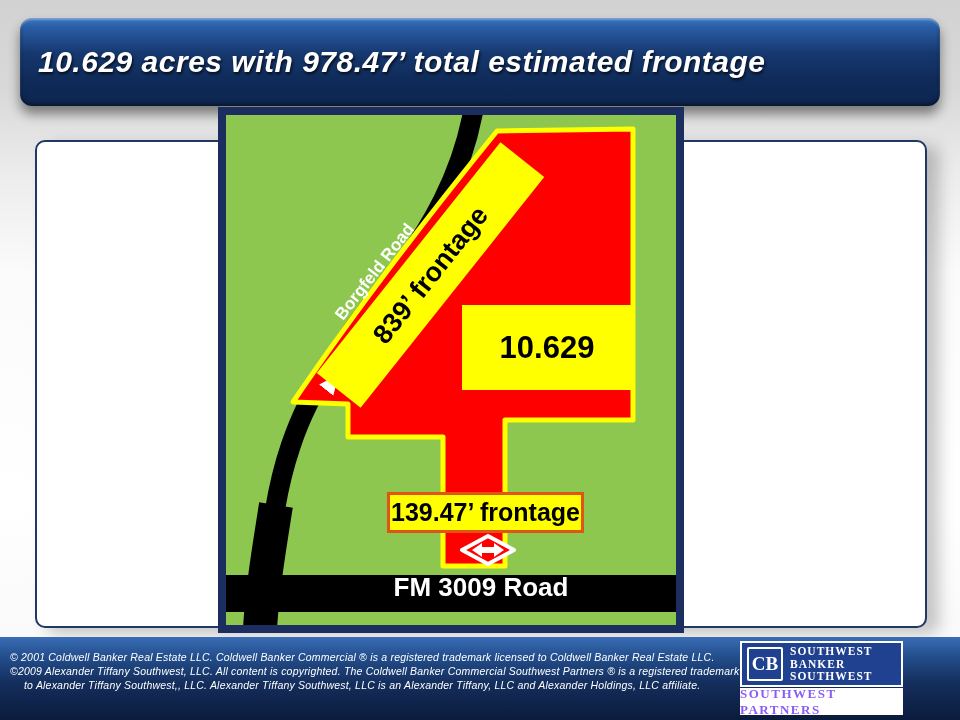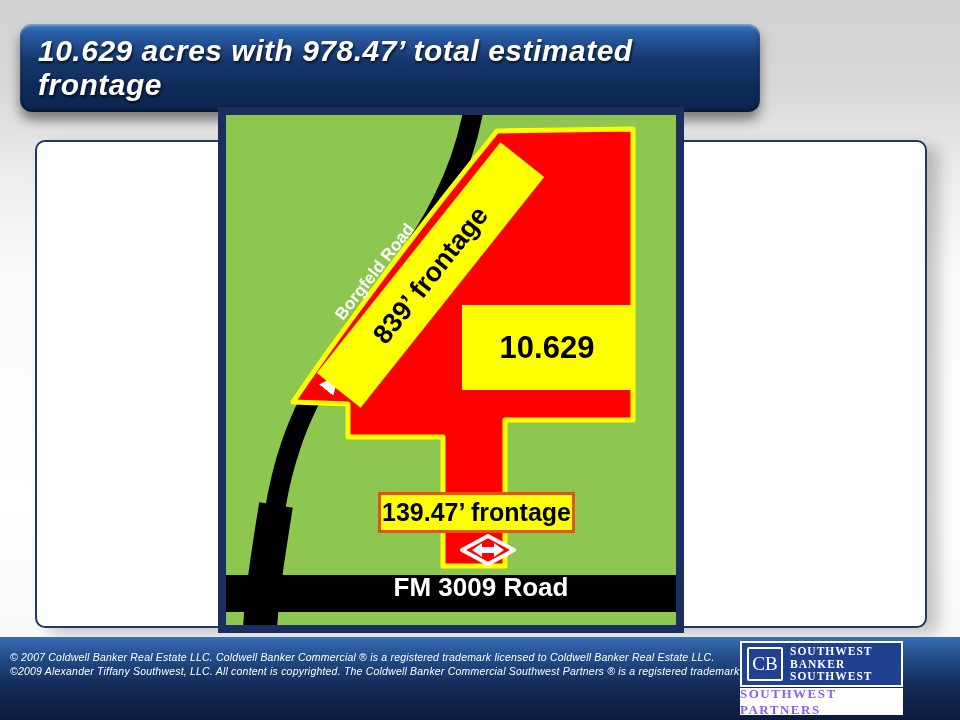--- a/index.html
+++ b/index.html
@@ -3,21 +3,21 @@
 <meta charset="utf-8">
 <style>
   html,body{margin:0;padding:0;}
   .page{
     position:relative;width:960px;height:720px;overflow:hidden;
     font-family:"Liberation Sans",sans-serif;
     background:linear-gradient(180deg,#d2d2d2 0%,#d8d8d8 12%,#ececec 24%,#fbfbfb 38%,#ffffff 70%,#f6f6f6 100%);
   }
   
   .header{
-    position:absolute;left:20px;top:24px;width:740px;height:88px;
+    position:absolute;left:20px;top:18px;width:920px;height:88px;
     border-radius:12px;
     background:linear-gradient(180deg,#3b78c2 0%,#2a5ea6 10%,#16386f 40%,#0f2a58 72%,#0d2650 100%);
     box-shadow:0 8px 12px rgba(0,0,0,.45), inset 0 2px 2px rgba(255,255,255,.35), inset 0 -2px 4px rgba(0,0,0,.5);
     display:flex;align-items:center;
   }
   .title{
     padding-left:18px;color:#ffffff;font-size:30px;font-weight:700;font-style:italic;
     letter-spacing:.5px;text-shadow:1px 2px 3px rgba(0,0,0,.75);
   }
   
@@ -41,21 +41,21 @@
   .borgfeld-label{
     position:absolute;left:79px;top:147px;width:140px;text-align:center;
     transform:rotate(-52deg);color:#ffffff;font-size:17px;font-weight:600;
   }
   .acres-box{
     position:absolute;left:236px;top:190px;width:170px;height:85px;background:#ffff00;
     display:flex;flex-direction:row;align-items:center;justify-content:center;
     font-size:31px;font-weight:600;line-height:39px;color:#000;
   }
   .frontage-box{
-    position:absolute;left:152px;top:377px;width:197px;height:41px;background:#ffff00;
+    position:absolute;left:161px;top:377px;width:197px;height:41px;background:#ffff00;
     border:3px solid #e05512;box-sizing:border-box;
     display:flex;align-items:center;justify-content:center;
     font-size:25px;font-weight:600;color:#000;
   }
   .fm-label{
     position:absolute;left:140px;top:457px;width:230px;text-align:center;
     color:#ffffff;font-size:26px;font-weight:600;
   }
   
   .footer{
@@ -66,21 +66,21 @@
     font-style:italic;line-height:14px;letter-spacing:.2px;}
   .copy .indent{padding-left:14px;}
   .logo{position:absolute;left:740px;top:4px;width:163px;}
   .logo-top{
     box-sizing:border-box;width:163px;height:46px;background:#20418f;
     border:2px solid #ffffff;display:flex;align-items:center;padding-left:5px;
   }
   .cb-mark{
     box-sizing:border-box;width:36px;height:34px;border:2px solid #ffffff;border-radius:2px;
     background:#20418f;color:#ffffff;display:flex;align-items:center;justify-content:center;
-    font-family:"Liberation Serif",serif;font-weight:400;font-size:19px;
+    font-family:"Liberation Serif",serif;font-weight:700;font-size:19px;
   }
   .logo-name{
     margin-left:7px;color:#ffffff;font-family:"Liberation Serif",serif;
     font-weight:700;font-size:11.5px;line-height:12.5px;letter-spacing:1px;
   }
   .logo-sub{
     box-sizing:border-box;width:163px;height:27px;background:#ffffff;margin-top:1px;
     display:flex;align-items:center;justify-content:center;color:#8b5cf6;
     font-family:"Liberation Serif",serif;font-weight:700;font-size:13px;letter-spacing:1.5px;
   }
@@ -133,22 +133,23 @@
 
       <div class="frontage-box">139.47’ frontage</div>
 
       <div class="fm-label">FM 3009 Road</div>
 
     </div>
   </div>
 
   <div class="footer">
     <div class="copy">
-      <div>© 2007 Coldwell Banker Real Estate LLC. Coldwell Banker Commercial ® is a registered trademark licensed to Coldwell Banker Real Estate LLC.</div>
+      <div>© 2001 Coldwell Banker Real Estate LLC. Coldwell Banker Commercial ® is a registered trademark licensed to Coldwell Banker Real Estate LLC.</div>
       <div>©2009 Alexander Tiffany Southwest, LLC. All content is copyrighted. The Coldwell Banker Commercial Southwest Partners ® is a registered trademark licensed</div>
+      <div class="indent">to Alexander Tiffany Southwest,, LLC.  Alexander Tiffany Southwest, LLC is an Alexander Tiffany, LLC and Alexander Holdings, LLC affiliate.</div>
     </div>
 
     <div class="logo">
       <div class="logo-top">
         <div class="cb-mark">CB</div>
         <div class="logo-name">
           <div>SOUTHWEST</div>
           <div>BANKER</div>
           <div>SOUTHWEST</div>
         </div>

